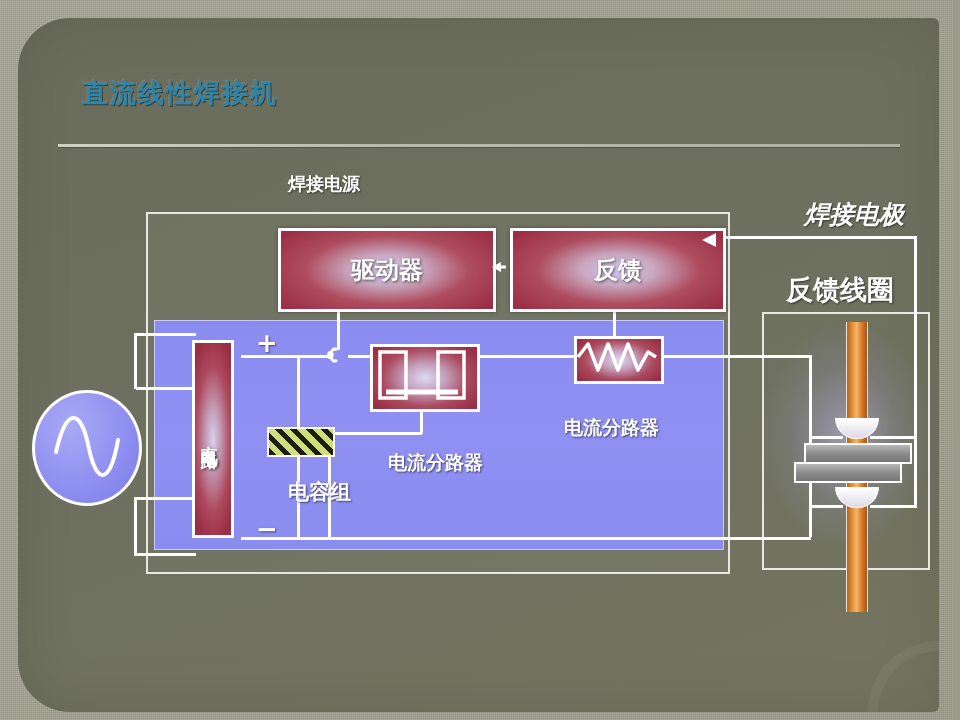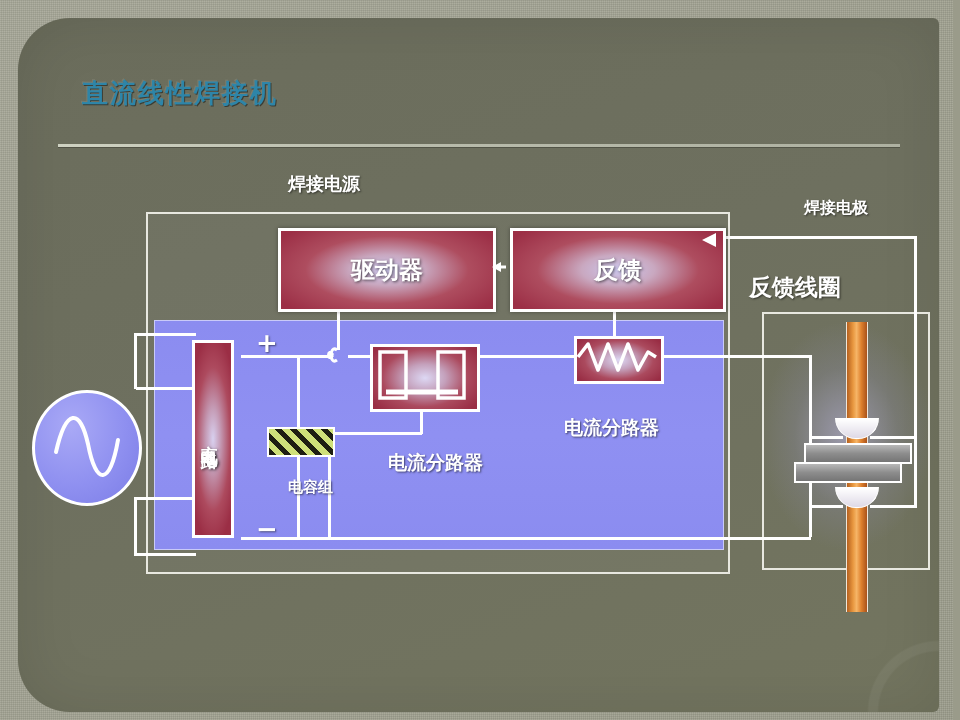--- a/index.html
+++ b/index.html
@@ -168,22 +168,22 @@
 
   <div id="frame-texture"></div>
   <div id="panel"></div>
 
   <div id="title">直流线性焊接机</div>
   <div id="title-rule"></div>
 
   <div id="diagram">
 
     <div class="lbl" style="left:288px;top:172px;font-size:18px;">焊接电源</div>
-    <div class="lbl" style="left:804px;top:198px;font-size:16px;">焊接电极</div>
-    <div class="lbl" style="left:749px;top:272px;font-size:23px;">反馈线圈</div>
+    <div class="lbl" style="left:804px;top:198px;font-size:25px;font-style:italic;">焊接电极</div>
+    <div class="lbl" style="left:786px;top:272px;font-size:27px;">反馈线圈</div>
 
     <div id="supply-box"></div>
 
     <div id="circuit-box"></div>
 
     <div id="coil-box"></div>
 
     <div class="wire wire-h" style="left:136px;top:387px;width:66px;"></div>
     <div class="wire wire-h" style="left:136px;top:497px;width:66px;"></div>
     <div class="wire wire-v" style="left:134px;top:333px;height:56px;"></div>
@@ -236,21 +236,21 @@
 
     <div id="electrode-rod"></div>
     <div class="plate" id="plate-top"></div>
     <div class="plate" id="plate-bot"></div>
     <div class="cup" id="cup-top"></div>
     <div class="cup" id="cup-bot"></div>
 
     <div class="sign" style="left:256px;top:330px;">+</div>
     <div class="sign" style="left:256px;top:516px;">−</div>
 
-    <div class="lbl" style="left:288px;top:478px;font-size:15px;">电容组</div>
+    <div class="lbl" style="left:288px;top:478px;font-size:21px;">电容组</div>
     <div class="lbl" style="left:388px;top:450px;font-size:19px;">电流分路器</div>
     <div class="lbl" style="left:564px;top:415px;font-size:19px;">电流分路器</div>
 
     <svg class="ov">
 
       <path d="M 56 452 C 66 408, 80 408, 88 444 C 96 486, 110 486, 118 440" fill="none" stroke="#ffffff" stroke-width="4" stroke-linecap="round"></path>
 
       <polyline points="578,357 588,344 598,370 608,344 618,370 628,344 638,370 648,352 656,357" fill="none" stroke="#ffffff" stroke-width="3.5" stroke-linejoin="round"></polyline>
 
       <path d="M 380 352 L 380 398 M 380 398 L 466 398 M 466 352 L 466 398" fill="none" stroke="#ffffff" stroke-width="0"></path>

